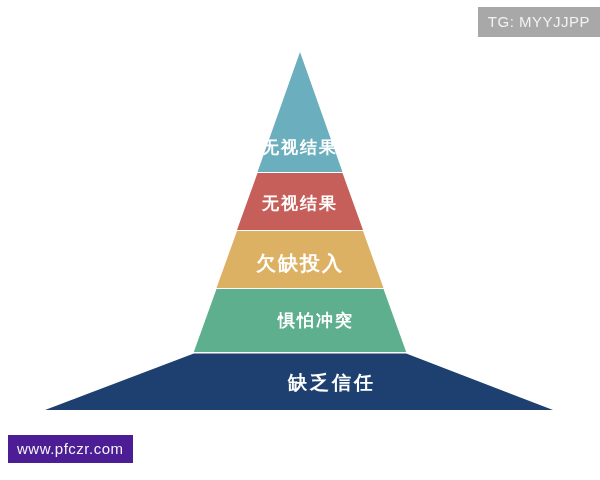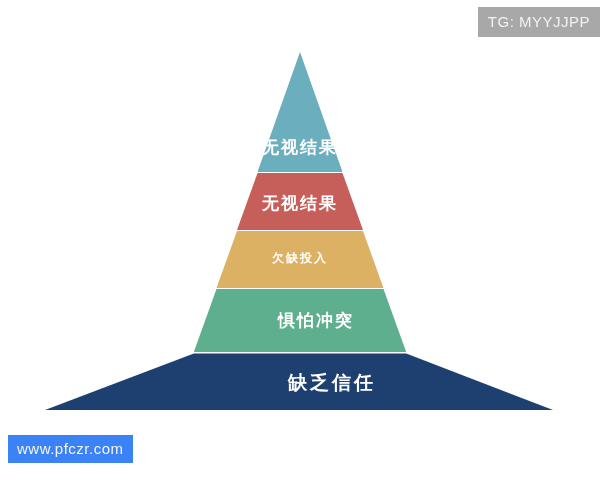--- a/index.html
+++ b/index.html
@@ -38,21 +38,21 @@
     width: 100%;
     text-align: center;
     color: #ffffff;
     font-family: "Liberation Sans", "DejaVu Sans", sans-serif;
     letter-spacing: 2px;
     white-space: nowrap;
     pointer-events: none;
   }
   .tier-label.t1 { font-size: 17px; font-weight: 600; }
   .tier-label.t2 { font-size: 17px; font-weight: 600; }
-  .tier-label.t3 { font-size: 12px; font-weight: 600; }
+  .tier-label.t3 { font-size: 20px; font-weight: 600; }
   .tier-label.t4 { font-size: 17px; font-weight: 600; }
   .tier-label.t5 { font-size: 19px; font-weight: 700; letter-spacing: 3px; }
 
   
   .badge {
     position: absolute;
     background: #a8a8a8;
     color: #f2f2f2;
     font-size: 15px;
     line-height: 1;
@@ -60,21 +60,21 @@
     padding: 7px 10px 8px 10px;
     font-family: "Liberation Sans", "DejaVu Sans", sans-serif;
   }
   #tg-badge {
     right: 0;
     top: 7px;
   }
   #site-watermark {
     left: 8px;
     bottom: 17px;
-    background: #3b82f6;
+    background: #4c1d95;
     color: #f4f4f4;
     font-size: 15px;
     padding: 6px 9px 7px 9px;
   }
 </style>
 </head>
 <body>
 
 <div id="canvas">
 

